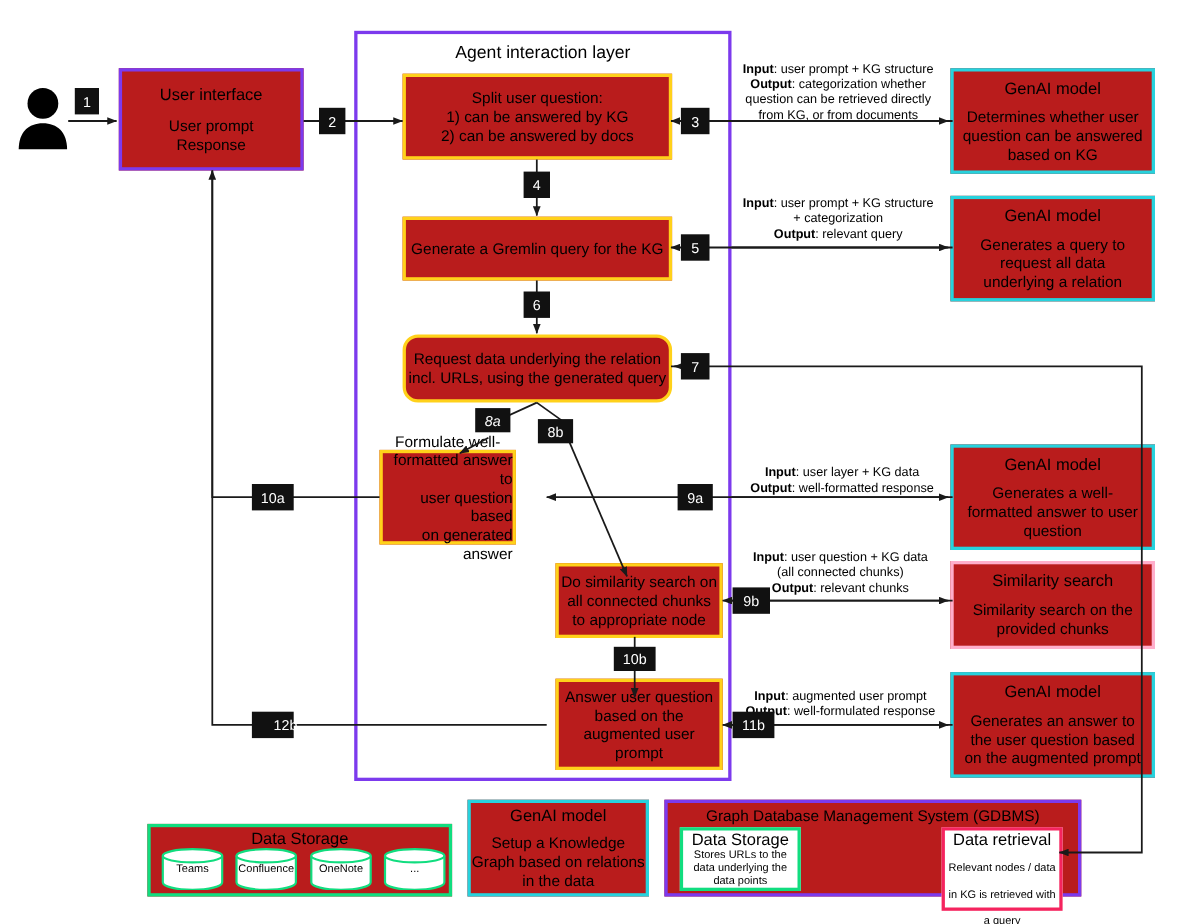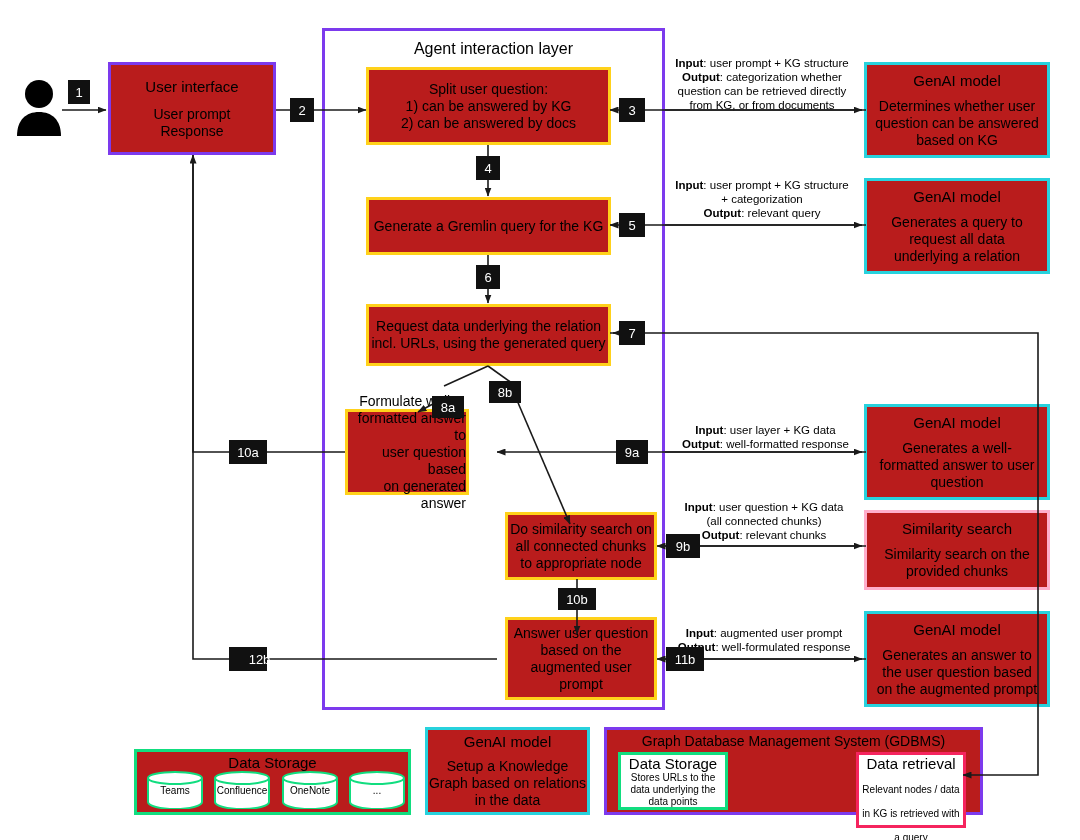--- a/index.html
+++ b/index.html
@@ -131,21 +131,21 @@
   <div class="box b-yellow" style="left:366px;top:67px;width:245px;height:78px;justify-content:center;">
     <div class="body">Split user question:</div>
     <div class="body">1) can be answered by KG</div>
     <div class="body">2) can be answered by docs</div>
   </div>
 
   <div class="box b-yellow" style="left:366px;top:197px;width:245px;height:58px;justify-content:center;">
     <div class="body">Generate a Gremlin query for the KG</div>
   </div>
 
-  <div class="box b-yellow" style="left:366px;top:304px;width:245px;height:62px;justify-content:center;">
+  <div class="box b-yellow" style="left:366px;top:304px;width:245px;height:62px;justify-content:center;border-radius:14px;">
     <div class="body">Request data underlying the relation</div>
     <div class="body">incl. URLs, using the generated query</div>
   </div>
 
   <div class="box b-yellow" style="left:345px;top:409px;width:124px;height:86px;justify-content:center;">
     <div class="body">Formulate well-</div>
     <div class="body">formatted answer to</div>
     <div class="body">user question based</div>
     <div class="body">on generated answer</div>
   </div>
@@ -226,21 +226,21 @@
     <div><b>Output</b><span>: well-formulated response</span></div>
   </div>
 
   <div class="chip" style="left:68px;top:80px;width:22px;height:24px;">1</div>
   <div class="chip" style="left:290px;top:98px;width:24px;height:24px;">2</div>
   <div class="chip" style="left:619px;top:98px;width:26px;height:24px;">3</div>
   <div class="chip" style="left:476px;top:156px;width:24px;height:24px;">4</div>
   <div class="chip" style="left:619px;top:213px;width:26px;height:24px;">5</div>
   <div class="chip" style="left:476px;top:265px;width:24px;height:24px;">6</div>
   <div class="chip" style="left:619px;top:321px;width:26px;height:24px;">7</div>
-  <div class="chip" style="left:432px;top:396px;width:32px;height:22px;">8a</div>
+  <div class="chip" style="left:432px;top:371px;width:32px;height:22px;font-style:italic;">8a</div>
   <div class="chip" style="left:489px;top:381px;width:32px;height:22px;">8b</div>
   <div class="chip" style="left:616px;top:440px;width:32px;height:24px;">9a</div>
   <div class="chip" style="left:666px;top:534px;width:34px;height:24px;">9b</div>
   <div class="chip" style="left:229px;top:440px;width:38px;height:24px;">10a</div>
   <div class="chip" style="left:558px;top:588px;width:38px;height:22px;">10b</div>
   <div class="chip" style="left:666px;top:647px;width:38px;height:24px;">11b</div>
   <div class="chip" style="left:229px;top:647px;width:38px;height:24px;padding-left:23px;">12b</div>
 
   <div class="box b-green" style="left:134px;top:749px;width:277px;height:66px;justify-content:flex-start;">
     <div class="title" style="margin-top:2px;">Data Storage</div>

